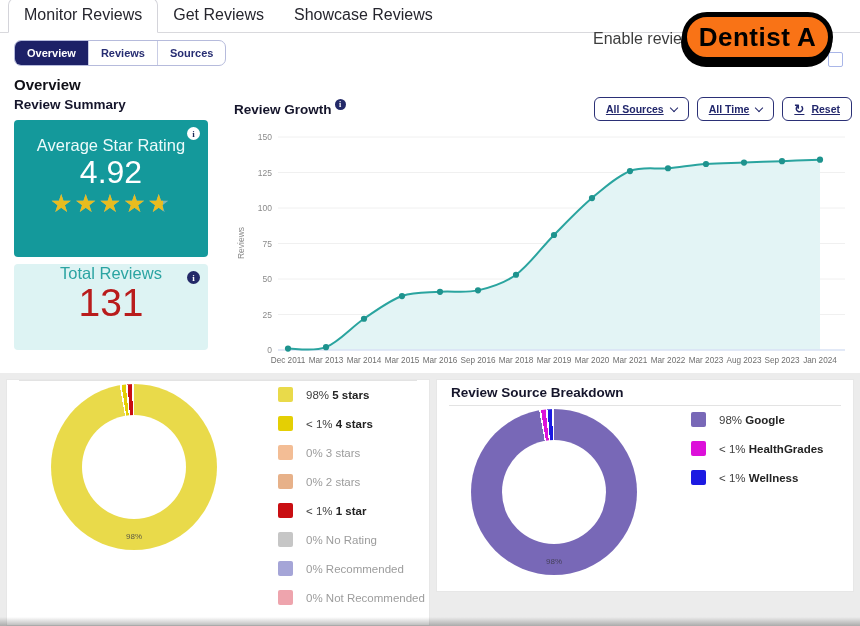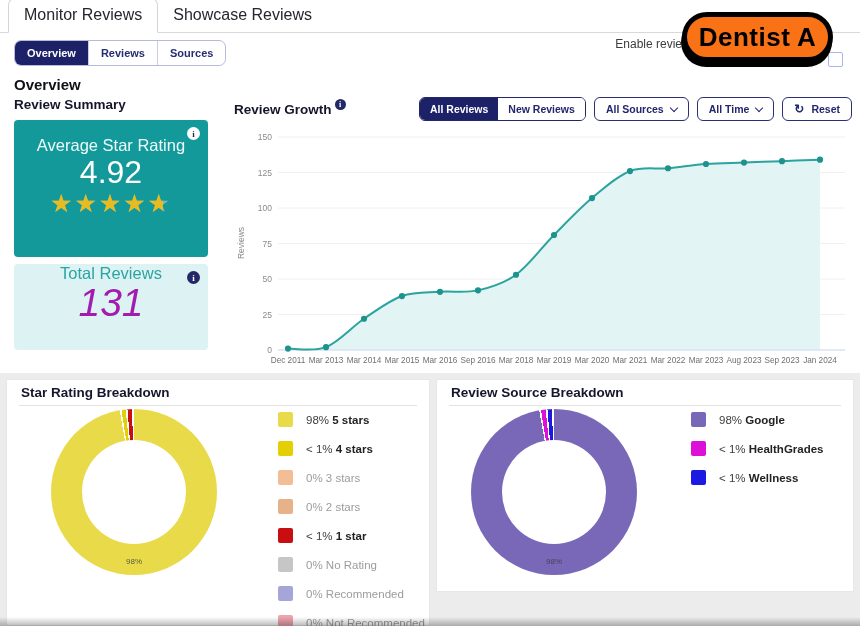--- a/index.html
+++ b/index.html
@@ -17,21 +17,21 @@
   .tab { font-size:16px; color:#26262e; padding:7px 15px 8px; white-space:nowrap; cursor:pointer;}
   .tab.active { border:1px solid #d4d4da; border-bottom:1px solid #fff; border-radius:7px 7px 0 0; margin-bottom:-1px; background:#fff; }
 
   
   .toolbar { padding:7px 14px 0; flex:none; }
   .subtabs { display:inline-flex; border:1px solid #b6bbdc; border-radius:7px; overflow:hidden; background:#fff;}
   .subtab { font-size:11px; font-weight:bold; color:#272d72; padding:6px 12px; border-left:1px solid #c9cde5; cursor:pointer;}
   .subtab:first-child { border-left:none; }
   .subtab.active { background:#1d2167; color:#fff; }
 
-  .enable-label { position:absolute; top:37px; right:178px; font-size:12px; color:#3d3d3d; z-index:20;}
+  .enable-label { position:absolute; top:30px; right:178px; font-size:16px; color:#3d3d3d; z-index:20;}
   .hidden-control { position:absolute; left:828px; top:52px; width:15px; height:15px; background:#fff; border:1px solid #a9b6e8; border-radius:2px; z-index:55;}
   .badge { position:absolute; left:682px; top:12px; width:151px; height:50px; border:5px solid #000;
     border-radius:34px; display:flex; align-items:center; justify-content:center;
     font-size:26px; font-weight:bold; color:#000; letter-spacing:0.5px; z-index:60; box-shadow:-1px 5px 0 0 #000;}
 
   .page-title { font-size:15px; font-weight:bold; color:#101017; margin:10px 0 2px 14px; flex:none;}
 
   
   .top-content { display:flex; padding:0 8px 0 14px; flex:none; }
   .left-col { width:210px; flex:none; }
@@ -58,21 +58,21 @@
     font-family:"Liberation Serif", serif; font-weight:bold; cursor:pointer;}
 
   .right-col { flex:1; padding-left:10px; position:relative; }
   .growth-header { display:flex; align-items:flex-start; justify-content:space-between; margin-top:2px; }
 
   .filters { display:flex; gap:8px; align-items:center; }
   .seg-group { display:inline-flex; border:1px solid #22276c; border-radius:6px; overflow:hidden; background:#fff;}
   .seg { font-size:10.5px; font-weight:bold; padding:5px 10px; color:#22276c; background:#fff; cursor:pointer; white-space:nowrap;}
   .seg.active { background:#1d2167; color:#fff; }
   .dd, .reset-btn { display:inline-flex; align-items:center; gap:7px; border:1px solid #2b3076; border-radius:6px;
-    padding:5px 11px; font-size:10.5px; font-weight:bold; color:#22276c; background:#fff; cursor:pointer; white-space:nowrap;}
+    padding:5px 11px; font-size:10.5px; font-weight:bold; color:#22276c; background:#fff; cursor:pointer; white-space:nowrap;text-decoration:underline;}
   .chev { width:6px; height:6px; border-right:1.6px solid #22276c; border-bottom:1.6px solid #22276c; transform:rotate(45deg); margin-top:-2px;}
   .reset-icon { font-size:12px; line-height:1; }
 
   svg.growth { display:block; margin-top:2px; }
 
   
   .bottom-row { flex:1; display:flex; gap:6px; background:#ececec; padding:6px 6px 0; align-items:stretch; overflow:hidden;}
   .bcard { background:#fff; border:1px solid #e7e7e7; }
   .bcard.left { width:424px; flex:none; }
   .bcard.right { width:418px; flex:none; align-self:flex-start; padding-bottom:16px; }
@@ -96,20 +96,21 @@
   .ltext { font-size:11.5px; color:#3f3f3f; white-space:nowrap;}
   .ltext b { color:#232323; }
   .lrow.muted .ltext { color:#9c9c9c; }
   .lrow.muted .ltext b { color:#9c9c9c; font-weight:normal; }
 </style>
 </head>
 <body>
 
 <div class="tabbar">
   <div class="tab active">Monitor Reviews</div>
+  <div class="tab">Get Reviews</div>
   <div class="tab">Showcase Reviews</div>
 </div>
 
 <div class="toolbar">
   <div class="subtabs">
     <div class="subtab active">Overview</div>
     <div class="subtab">Reviews</div>
     <div class="subtab">Sources</div>
   </div>
 </div>
@@ -129,32 +130,28 @@
       <div class="avg-value">4.92</div>
       <div class="stars">
         <span class="stars-bg">★★★★★</span>
         <span class="stars-fg" style="width: 93%;">★★★★★</span>
       </div>
     </div>
 
     <div class="total-card" style="background: rgb(221, 243, 243);">
       <span class="info-badge info-navy">i</span>
       <div class="total-label accent" style="color: rgb(43, 164, 162);">Total Reviews</div>
-      <div class="total-value accent" style="color: #a21caf; font-style: italic;">131</div>
+      <div class="total-value accent" style="color: #b91c1c;">131</div>
     </div>
   </div>
 
   <div class="right-col">
     <div class="growth-header">
       <h2 class="sec-title"><span>Review Growth</span><span class="info-sup">i</span></h2>
       <div class="filters">
-        <div class="seg-group">
-          <div class="seg active">All Reviews</div>
-          <div class="seg">New Reviews</div>
-        </div>
         <div class="dd">
           <span>All Sources</span>
           <span class="chev"></span>
         </div>
         <div class="dd">
           <span>All Time</span>
           <span class="chev"></span>
         </div>
         <div class="reset-btn">
           <span class="reset-icon">↻</span>
@@ -209,21 +206,20 @@
         <circle cx="472" cy="36.97999999999999" r="3.1" fill="#1e938e"></circle>
         <circle cx="510" cy="35.56" r="3.1" fill="#1e938e"></circle>
         <circle cx="548" cy="34.139999999999986" r="3.1" fill="#1e938e"></circle>
         <circle cx="586" cy="32.72" r="3.1" fill="#1e938e"></circle>
       </svg>
   </div>
 </div>
 
 <div class="bottom-row">
   <div class="bcard left">
-    <h2 class="bcard-title">Star Rating Breakdown</h2>
     <hr>
     <div class="bcard-content">
       <div class="donut-wrap dw-left">
         <div class="donut" style="background: conic-gradient(rgb(233, 218, 74) 0deg, rgb(233, 218, 74) 350.028deg, rgb(255, 255, 255) 350.028deg, rgb(255, 255, 255) 351.328deg, rgb(228, 207, 4) 351.328deg, rgb(228, 207, 4) 354.185deg, rgb(255, 255, 255) 354.185deg, rgb(255, 255, 255) 355.485deg, rgb(201, 14, 18) 355.485deg, rgb(201, 14, 18) 358.7deg, rgb(255, 255, 255) 358.7deg, rgb(255, 255, 255) 360deg);"></div>
         <div class="donut-hole"></div>
         <div class="donut-label">98%</div>
       </div>
       <div class="legend lg-left">
           <div class="lrow">
             <span class="lswatch" style="background: rgb(233, 218, 74);"></span>

